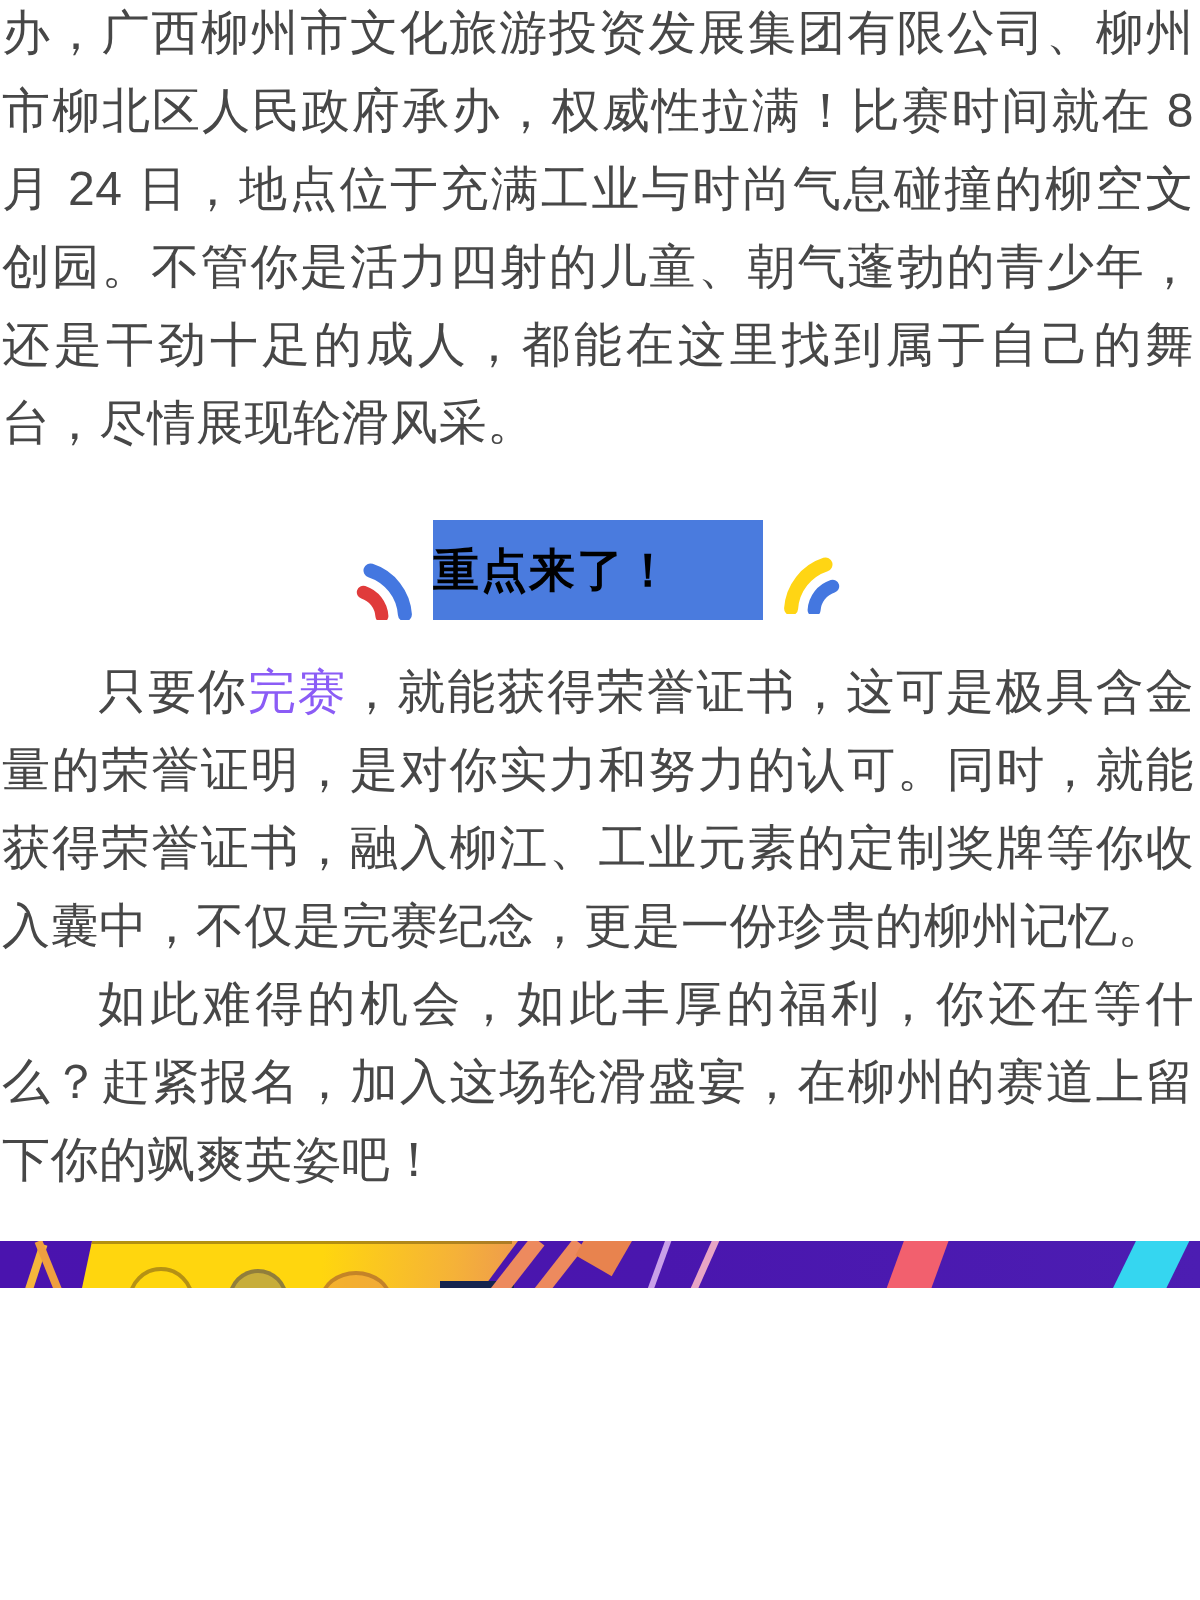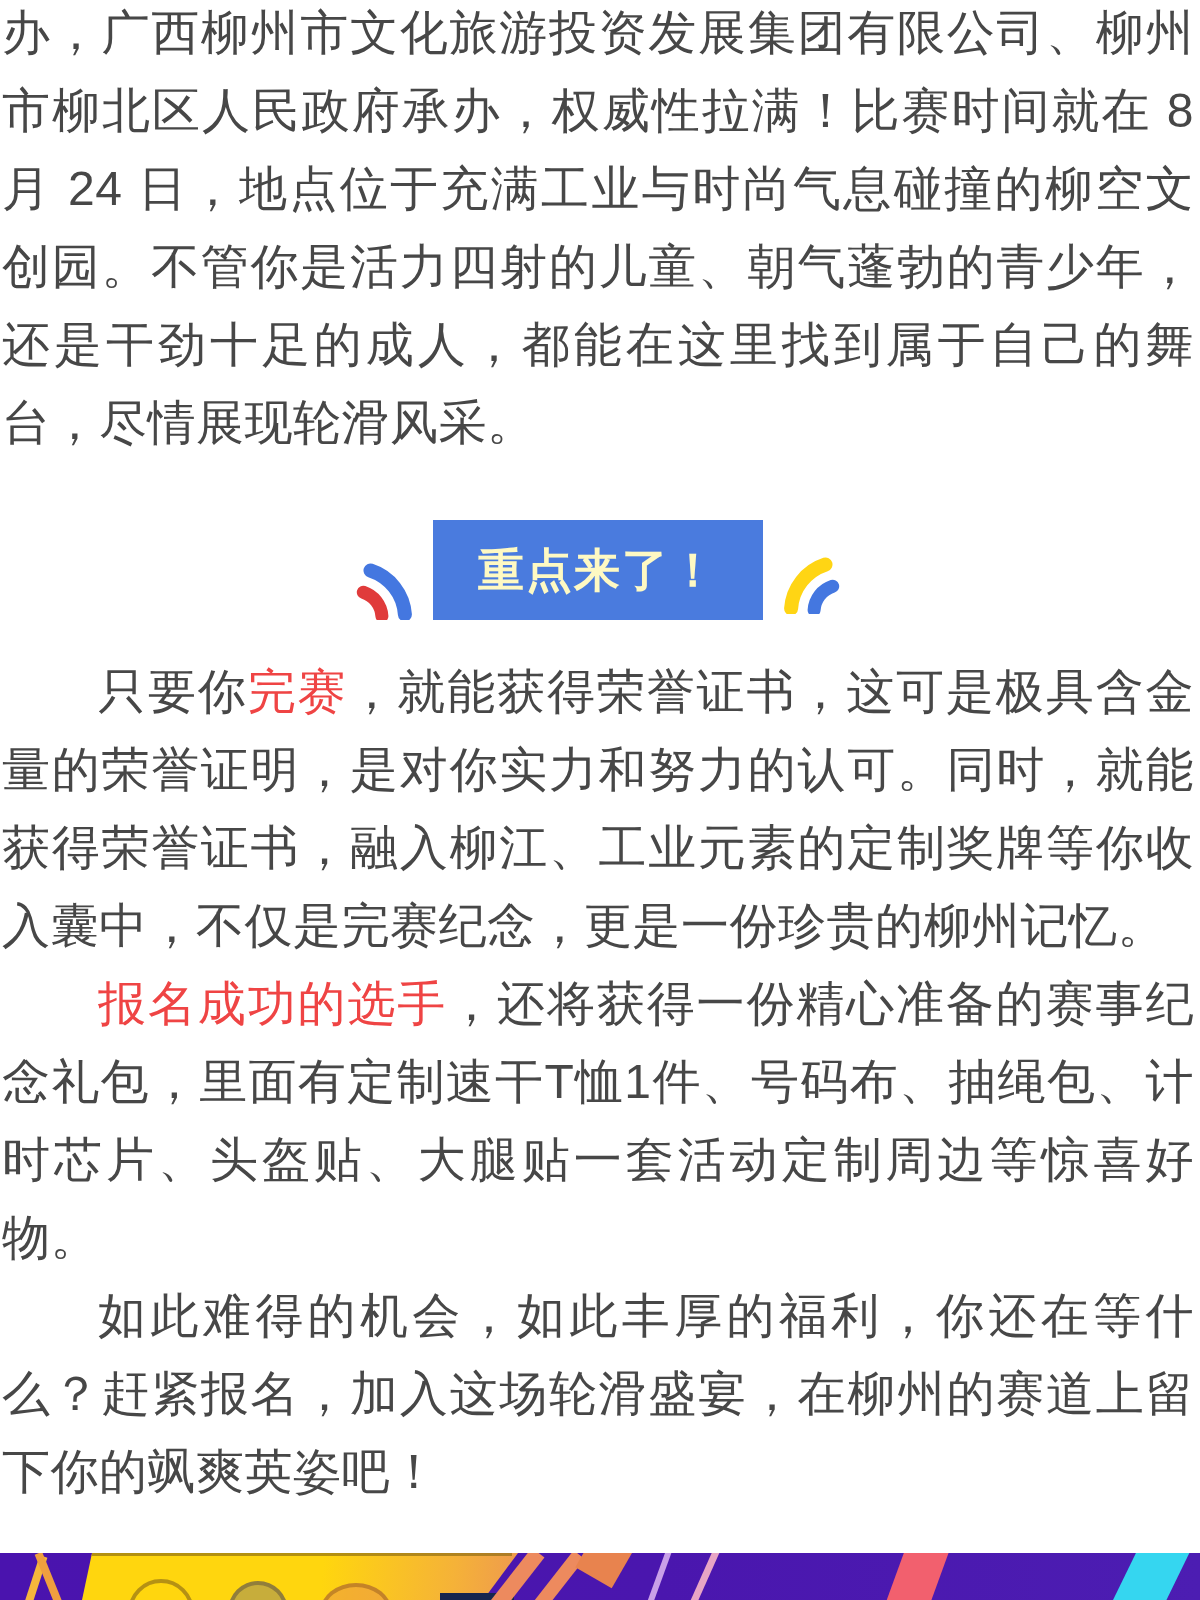--- a/index.html
+++ b/index.html
@@ -14,38 +14,37 @@
     margin-top: -6px;
     color: #474747;
     font-size: 48px;
     line-height: 78px;
     text-align: justify;
     text-justify: inter-ideograph;
     letter-spacing: 0.5px;
   }
   .para { margin: 0; }
   .para.indent { text-indent: 96px; }
-  .em-blue { color: #ef4444; }
+  .em-blue { color: #8b5cf6; }
 
   
   .highlight-row {
     display: flex;
     justify-content: center;
     align-items: flex-end;
     height: 100px;
     margin: 58px 0 33px 0;
   }
   .badge {
     width: 330px; height: 100px;
     background: #4A7BDE;
-    color: #fef9c3;
+    color: #000000;
     font-size: 46px;
     font-weight: bold;
     line-height: 100px;
-    text-align: center;
     letter-spacing: 2px;
     text-indent: 0;
   }
   .arc-left  { margin-right: 14px; }
   .arc-right { margin-left: 14px; transform: translateY(-6px); }
 
   
   .poster {
     position: relative;
     width: 1200px; height: 47px;
@@ -93,21 +92,20 @@
     <div class="badge">重点来了！</div>
 
     <svg class="arc-right" width="70" height="66" viewBox="0 0 70 66">
       <path d="M 48.5 16.5 A 50 50 0 0 0 14.1 60.5" fill="none" stroke="#FFD514" stroke-width="14" stroke-linecap="round"></path>
       <path d="M 55.7 38.3 A 27 27 0 0 0 37.1 62.1" fill="none" stroke="#4477E0" stroke-width="13" stroke-linecap="round"></path>
     </svg>
   </div>
 
   <p class="para indent"><span>只要你</span><span class="em-blue">完赛</span><span>，就能获得荣誉证书，这可是极具含金量的荣誉证明，是对你实力和努力的认可。同时，就能获得荣誉证书，融入柳江、工业元素的定制奖牌等你收入囊中，不仅是完赛纪念，更是一份珍贵的柳州记忆。</span></p>
 
-  <p class="para indent"><span class="em-blue">报名成功的选手</span><span>，还将获得一份精心准备的赛事纪念礼包，里面有定制速干T恤1件、号码布、抽绳包、计时芯片、头盔贴、大腿贴一套活动定制周边等惊喜好物。</span></p>
 
   <p class="para indent">如此难得的机会，如此丰厚的福利，你还在等什么？赶紧报名，加入这场轮滑盛宴，在柳州的赛道上留下你的飒爽英姿吧！</p>
 
 </div>
 
 <div class="poster">
   <div class="p-z1"></div>
   <div class="p-z2"></div>
   <div class="p-yellow"></div>
   <div class="p-topline"></div>

